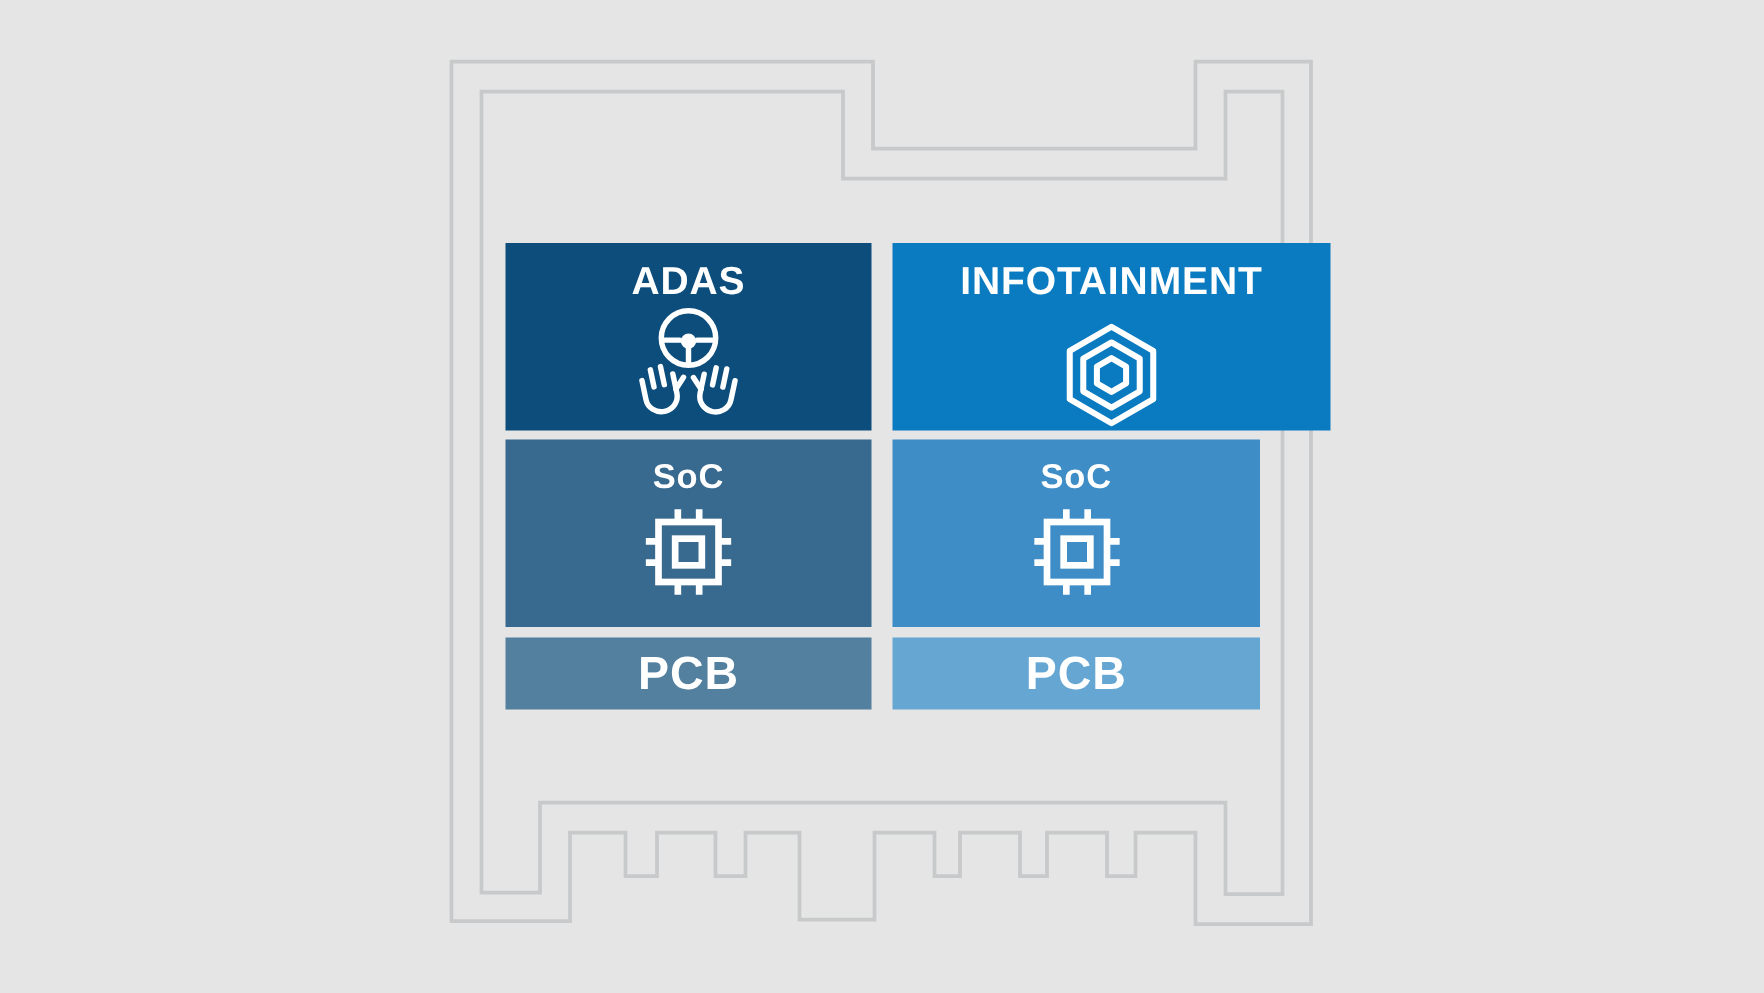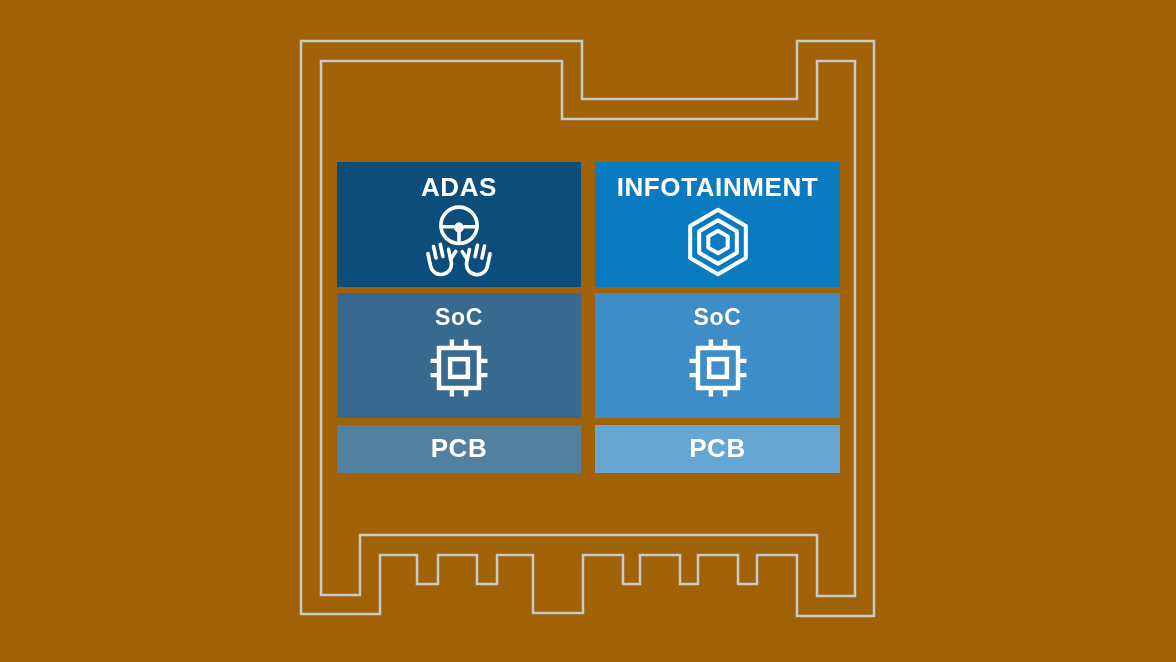--- a/index.html
+++ b/index.html
@@ -3,36 +3,36 @@
 <meta charset="utf-8">
 <title>Diagram</title>
 <style>
   html,body{margin:0;padding:0;}
   body{width:1176px;height:662px;overflow:hidden;font-family:"Liberation Sans","DejaVu Sans",sans-serif;}
   .stage{position:relative;width:1176px;height:662px;}
   .outline-svg{position:absolute;left:0;top:0;width:1176px;height:662px;}
   .outline-svg path{fill:none;stroke:currentColor;stroke-width:2.5px;}
   .box{position:absolute;display:flex;flex-direction:column;align-items:center;color:#ffffff;}
   .box-adas      {left:337px;top:162px;width:244px;height:125px;}
-  .box-info      {left:595px;top:162px;width:245px;height:125px;}
+  .box-info      {left:595px;top:162px;width:292px;height:125px;justify-content:space-between;}
   .box-soc-left  {left:337px;top:293px;width:244px;height:125px;}
   .box-soc-right {left:595px;top:293px;width:245px;height:125px;}
   .box-pcb-left  {left:337px;top:425px;width:244px;height:48px;justify-content:center;}
   .box-pcb-right {left:595px;top:425px;width:245px;height:48px;justify-content:center;}
   .box-label{font-weight:bold;font-size:26px;line-height:1.15;letter-spacing:.6px;margin-top:11px;}
-  .pcb .box-label{margin-top:0;font-size:26px;}
+  .pcb .box-label{margin-top:0;font-size:31px;}
   .soc-label{font-size:23px;}
   .icon{display:block;margin-top:2px;}
   .icon *{stroke:currentColor;}
   .chip-icon{margin-top:6px;}
 </style>
 </head>
 <body>
 
-<div class="stage" style="background-color: #a16207;">
+<div class="stage" style="background-color: #e5e5e5;">
 
   <svg class="outline-svg" viewBox="0 0 1176 662" style="color: rgb(199, 201, 202);">
     <path d="M301,41 H582 V99 H797 V41 H874 V616 H797 V555 H757 V584 H738 V555 H698 V584 H680 V555 H640 V584 H623 V555 H583 V613 H533 V555 H497 V584 H477 V555 H438 V584 H417 V555 H380 V614 H301 Z"></path>
     <path d="M321,61 H562 V119 H817 V61 H855 V596 H817 V535 H360 V595 H321 Z"></path>
   </svg>
 
   <div class="box box-adas" style="background-color: rgb(12, 77, 124);">
     <div class="box-label">ADAS</div>
     <svg class="icon" width="100" height="74" viewBox="0 0 100 102" fill="none" stroke-linecap="round" stroke-linejoin="round">
       <circle cx="50" cy="28" r="25" stroke-width="5"></circle>

